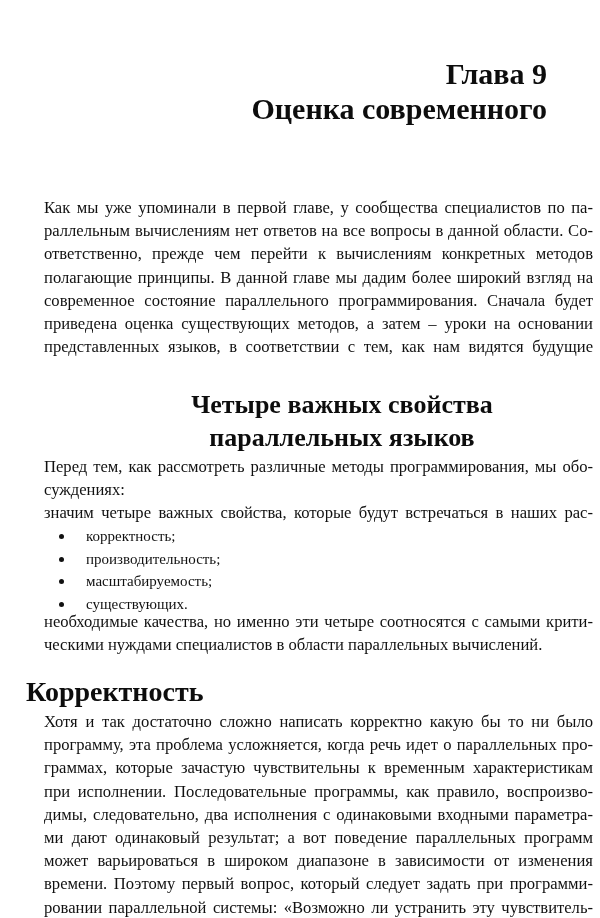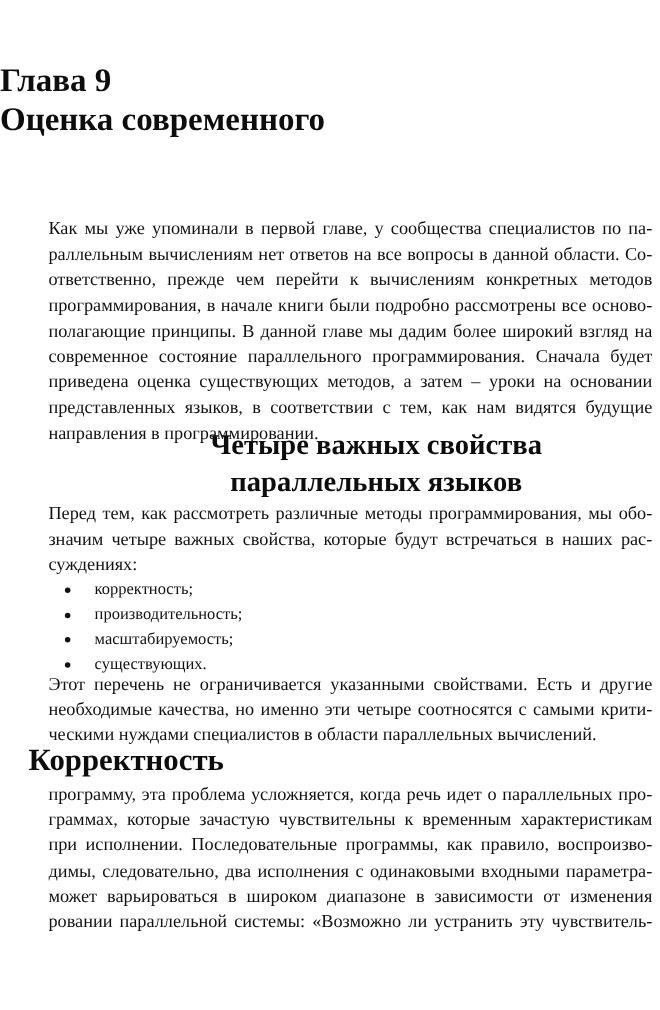--- a/index.html
+++ b/index.html
@@ -3,21 +3,21 @@
 <meta charset="utf-8">
 <style>
   html, body { margin: 0; padding: 0; background: #ffffff; }
   body {
     width: 600px; height: 918px; overflow: hidden; position: relative;
     font-family: "Liberation Serif", "DejaVu Serif", serif; color: #111;
   }
   .page { position: absolute; left: 0; top: 0; width: 600px; height: 918px; }
   .chapter-title {
     position: absolute; left: 0; width: 547px; top: 56px;
-    text-align: left; font-weight: bold; font-size: 30px; line-height: 35px;
+    text-align: right; font-weight: bold; font-size: 30px; line-height: 35px;
     color: #0d0d0d;
   }
   .chapter-title div { white-space: nowrap; }
   .para {
     position: absolute; left: 44px; width: 549px;
     font-size: 16.6px; line-height: 23.2px;
   }
   .line {
     display: block; white-space: nowrap; text-align: justify;
     text-align-last: justify; height: 23.2px; overflow: hidden;
@@ -51,37 +51,35 @@
 
   <div class="chapter-title">
     <div>Глава 9</div>
     <div>Оценка современного</div>
   </div>
 
   <div class="para" style="top:196px;">
     <span class="line">Как мы уже упоминали в первой главе, у сообщества специалистов по па-</span>
     <span class="line">раллельным вычислениям нет ответов на все вопросы в данной области. Со-</span>
     <span class="line">ответственно, прежде чем перейти к вычислениям конкретных методов</span>
-    <span class="line">программирования, в начале книги были подробно рассмотрены все осново-</span>
     <span class="line">полагающие принципы. В данной главе мы дадим более широкий взгляд на</span>
     <span class="line">современное состояние параллельного программирования. Сначала будет</span>
     <span class="line">приведена оценка существующих методов, а затем – уроки на основании</span>
     <span class="line">представленных языков, в соответствии с тем, как нам видятся будущие</span>
-    <span class="line last">направления в программировании.</span>
   </div>
 
   <div class="section-title">
     <div>Четыре важных свойства</div>
     <div>параллельных языков</div>
   </div>
 
   <div class="para" style="top:455px;">
     <span class="line">Перед тем, как рассмотреть различные методы программирования, мы обо-</span>
+    <span class="line last">суждениях:</span>
     <span class="line">значим четыре важных свойства, которые будут встречаться в наших рас-</span>
-    <span class="line last">суждениях:</span>
   </div>
 
   <ul class="bullets">
     <li>
         <span class="dot"></span>
         <span class="txt">корректность;</span>
       </li>
     <li>
         <span class="dot"></span>
         <span class="txt">производительность;</span>
@@ -90,29 +88,31 @@
         <span class="dot"></span>
         <span class="txt">масштабируемость;</span>
       </li>
     <li>
         <span class="dot"></span>
         <span class="txt">существующих.</span>
       </li>
   </ul>
 
   <div class="para" style="top:610px;">
-    <span class="line">Этот перечень не ограничивается указанными свойствами. Есть и другие</span>
     <span class="line">необходимые качества, но именно эти четыре соотносятся с самыми крити-</span>
     <span class="line last">ческими нуждами специалистов в области параллельных вычислений.</span>
   </div>
 
   <div class="subsection-title">Корректность</div>
 
   <div class="para" style="top:710px;">
+    <span class="line">Хотя и так достаточно сложно написать корректно какую бы то ни было</span>
     <span class="line">программу, эта проблема усложняется, когда речь идет о параллельных про-</span>
     <span class="line">граммах, которые  зачастую чувствительны к временным характеристикам</span>
     <span class="line">при исполнении. Последовательные программы, как правило, воспроизво-</span>
     <span class="line">димы, следовательно, два исполнения с одинаковыми входными параметра-</span>
+    <span class="line">ми дают одинаковый результат; а вот поведение параллельных программ</span>
     <span class="line">может варьироваться в широком диапазоне в зависимости от изменения</span>
+    <span class="line">времени. Поэтому первый вопрос, который следует задать при программи-</span>
     <span class="line">ровании параллельной системы: «Возможно ли устранить эту чувствитель-</span>
   </div>
 
 </div>
 
 </body></html>

